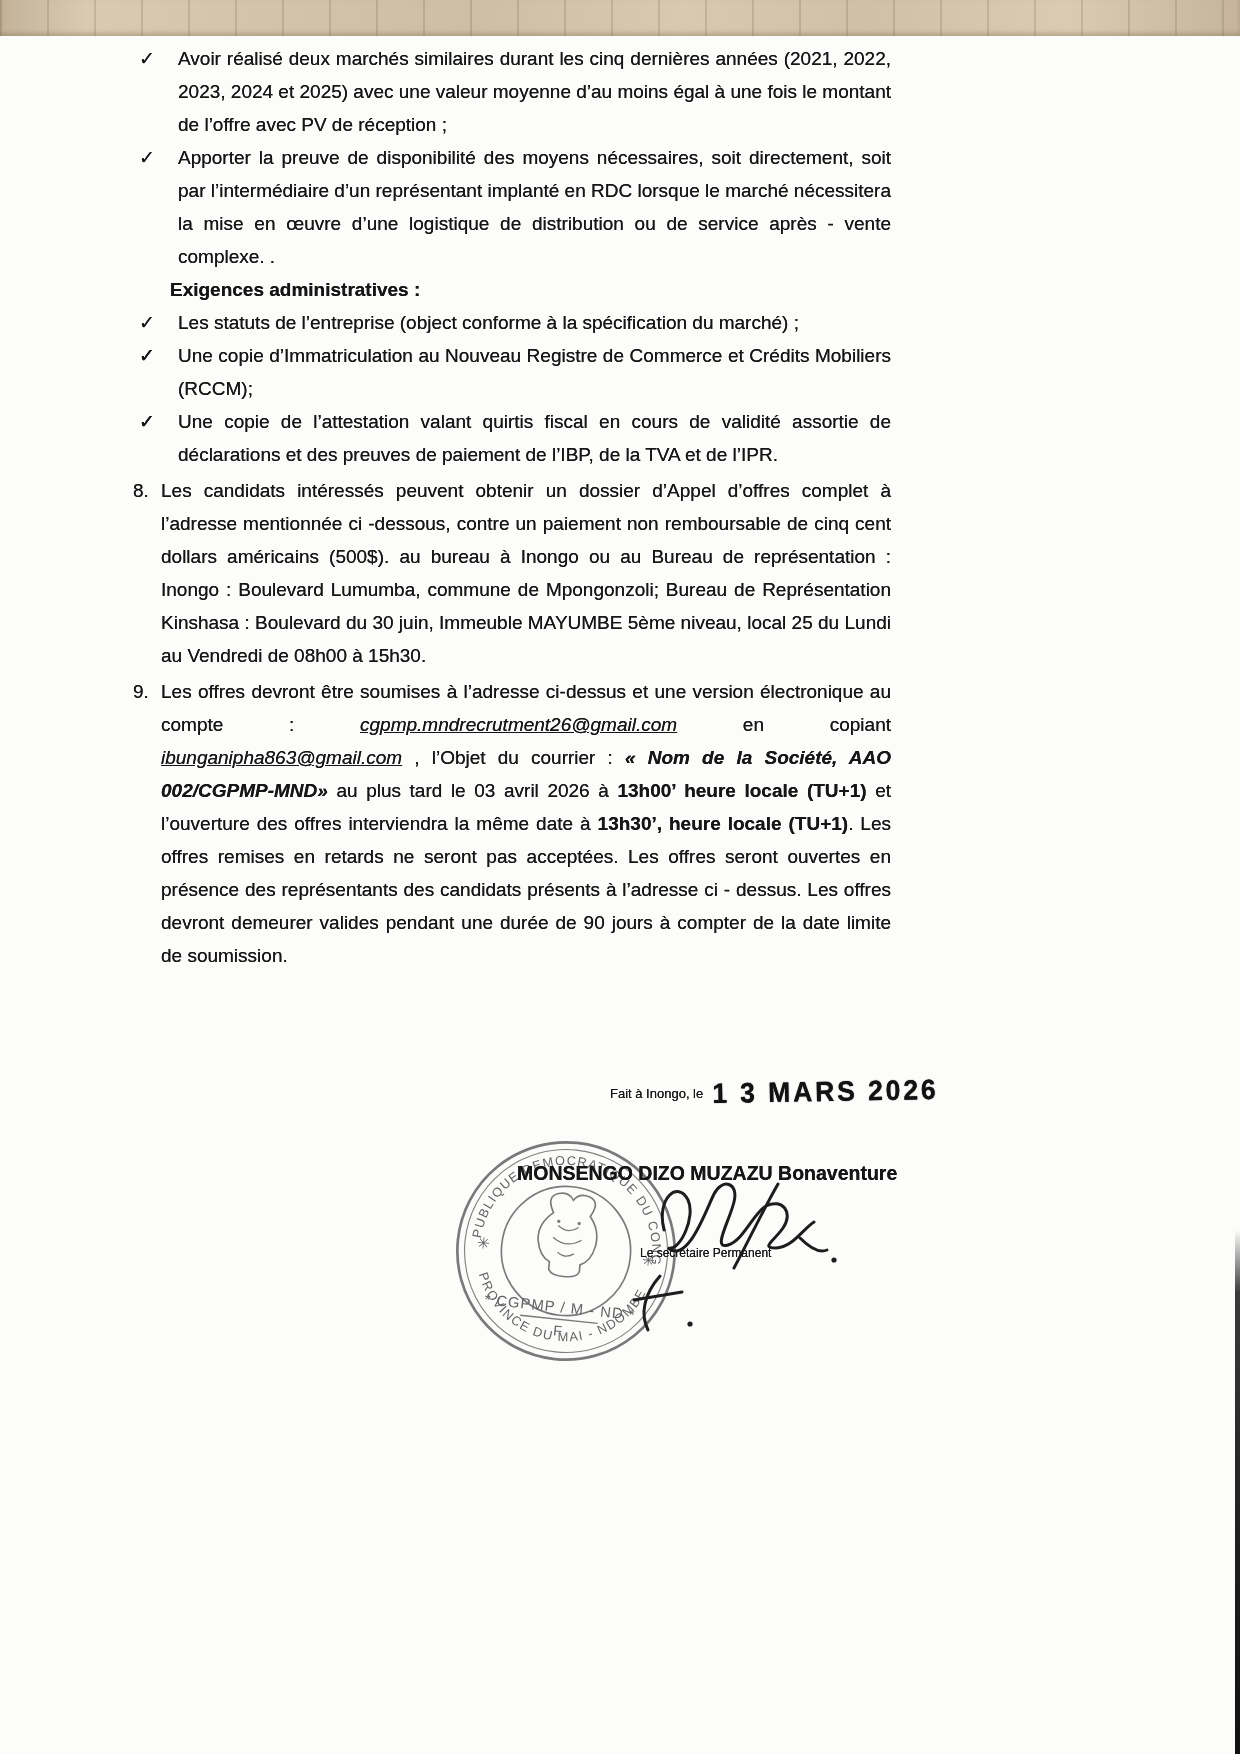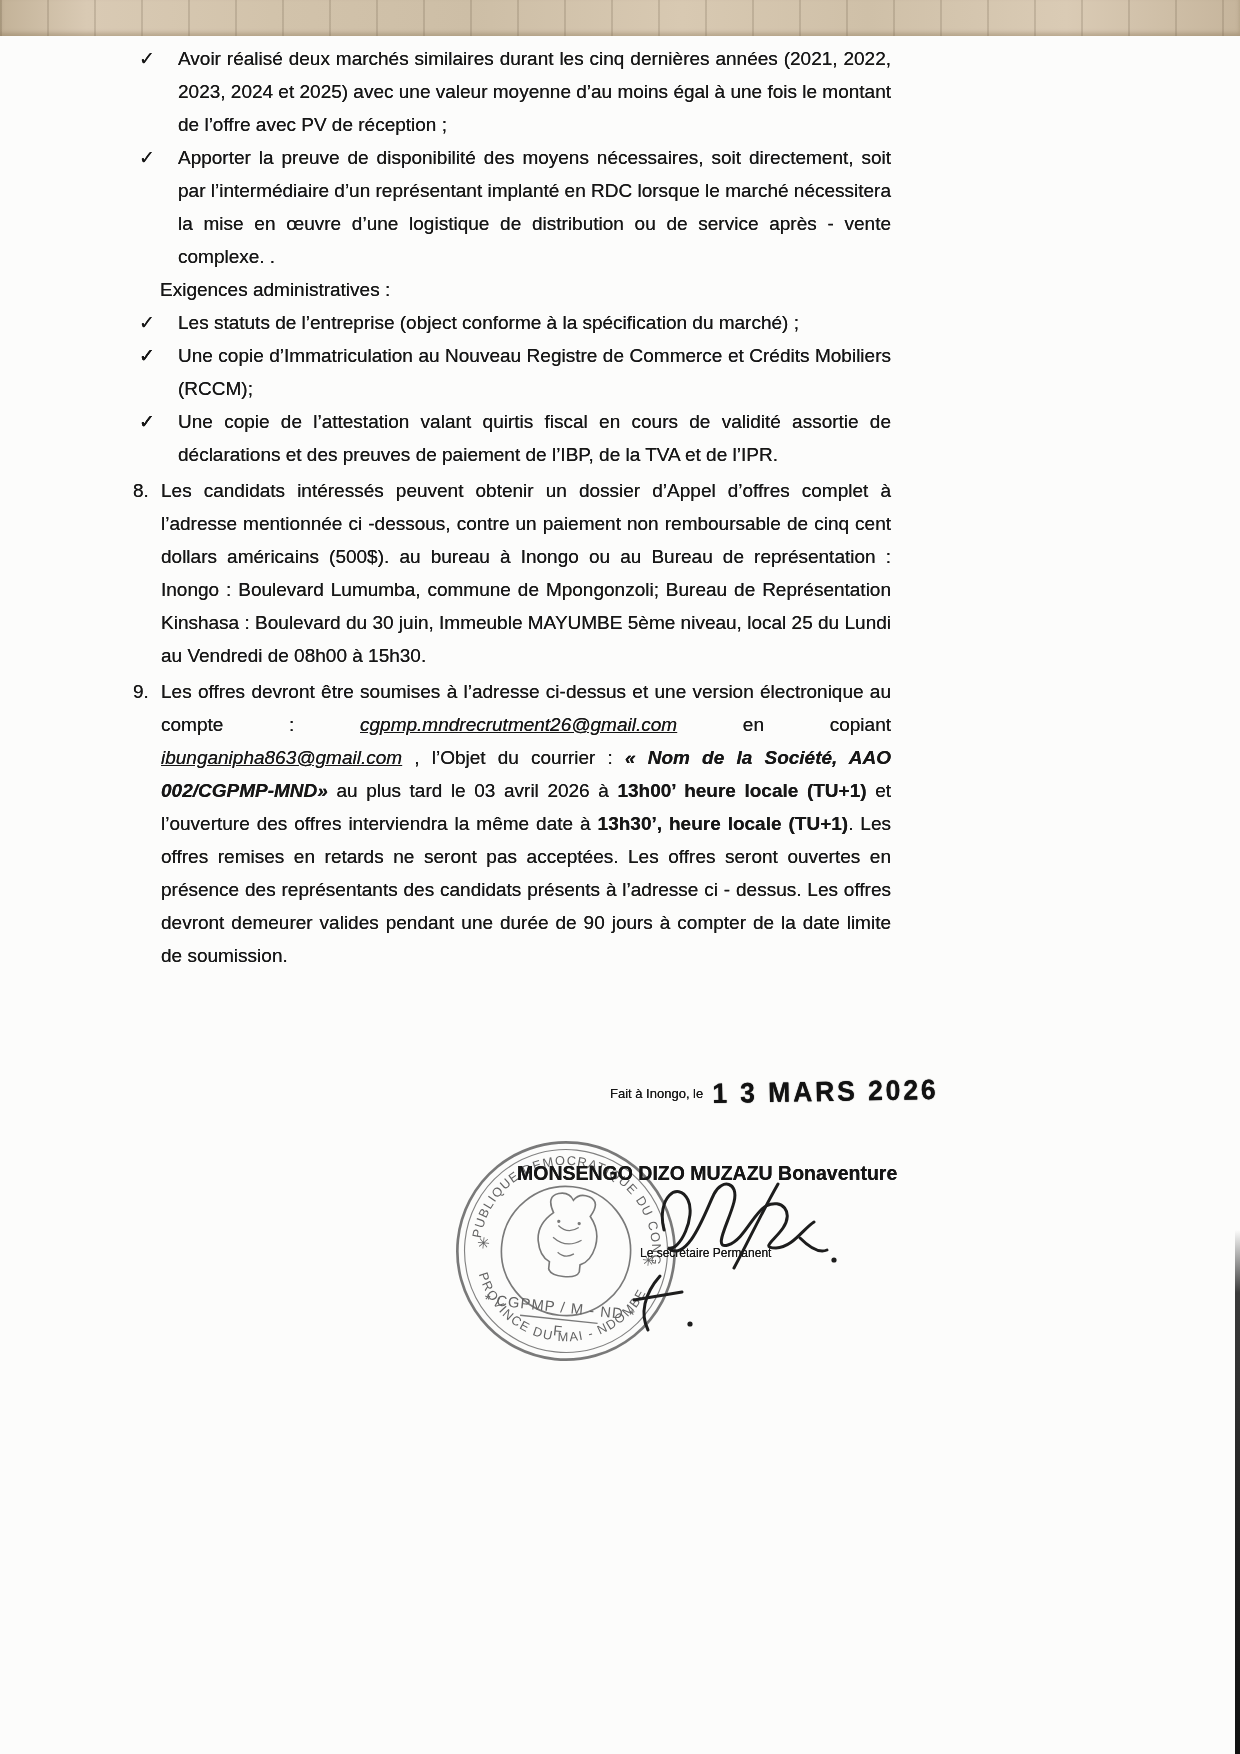--- a/index.html
+++ b/index.html
@@ -22,21 +22,21 @@
     position:absolute;right:0;top:1230px;bottom:0;width:5px;
     background:linear-gradient(to bottom, rgba(40,40,40,0), #3a3a3a 12%, #1f1f1f 60%, #111);
   }
   .content{
     position:absolute;left:133px;top:42px;width:758px;
     font-size:19px;line-height:33px;text-align:justify;
     text-shadow:0 0 .4px #222;
   }
   .check{position:relative;padding-left:45px;}
   .tick{position:absolute;left:6px;top:0;font-size:19px;}
-  .admin-heading{font-weight:normal;margin-left:27px;}
+  .admin-heading{font-weight:bold;margin-left:37px;}
   .numbered{position:relative;padding-left:28px;margin-top:3px;}
   .num{position:absolute;left:0;}
   .u{text-decoration:underline;font-style:italic;}
   .b{font-weight:bold;}
   .bi{font-weight:bold;font-style:italic;}
 
   .fait{
     position:absolute;left:610px;top:1086px;font-size:13px;
     text-shadow:0 0 .4px #222;
   }

